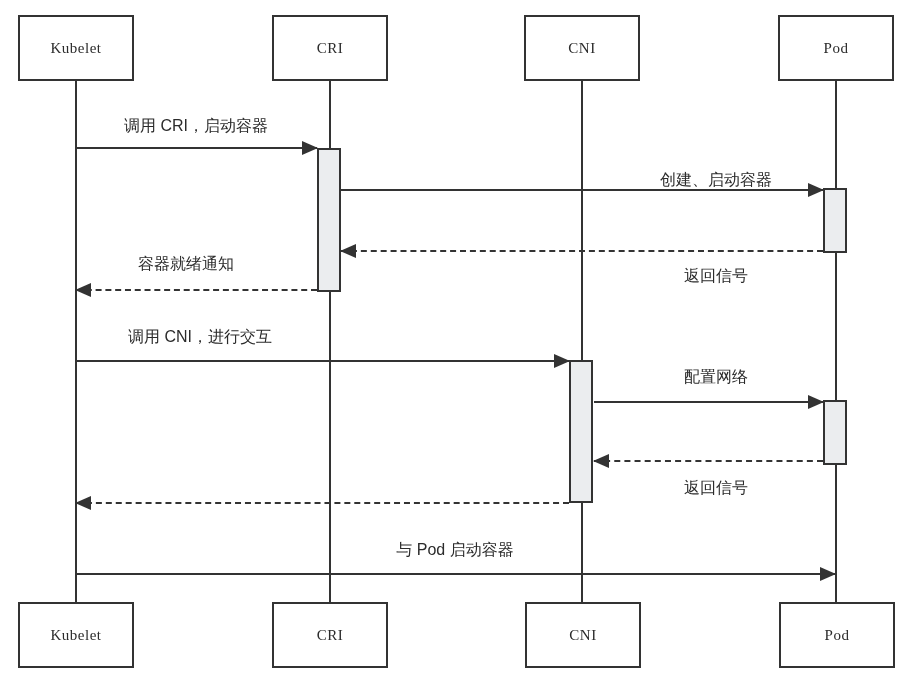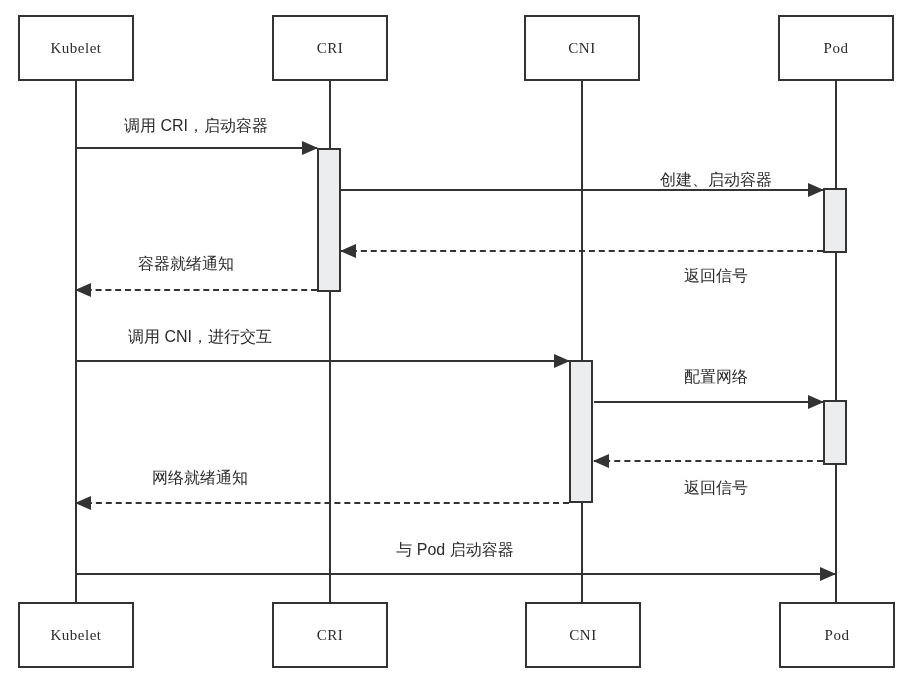--- a/index.html
+++ b/index.html
@@ -93,21 +93,20 @@
     <span class="shaft"></span>
     <span class="head right"></span>
   </div>
 
   <div class="arrow dashed" style="left:594px;width:229px;top:461px;">
     <span class="shaft"></span>
     <span class="head left"></span>
   </div>
   <div class="msg-label" style="left:606px;width:220px;top:478px;">返回信号</div>
 
-  <div class="msg-label" style="left:90px;width:220px;top:468px;">网络就绪通知</div>
   <div class="arrow dashed" style="left:76px;width:493px;top:503px;">
     <span class="shaft"></span>
     <span class="head left"></span>
   </div>
 
   <div class="msg-label" style="left:345px;width:220px;top:540px;">与 Pod 启动容器</div>
   <div class="arrow" style="left:76px;width:759px;top:574px;">
     <span class="shaft"></span>
     <span class="head right"></span>
   </div>

